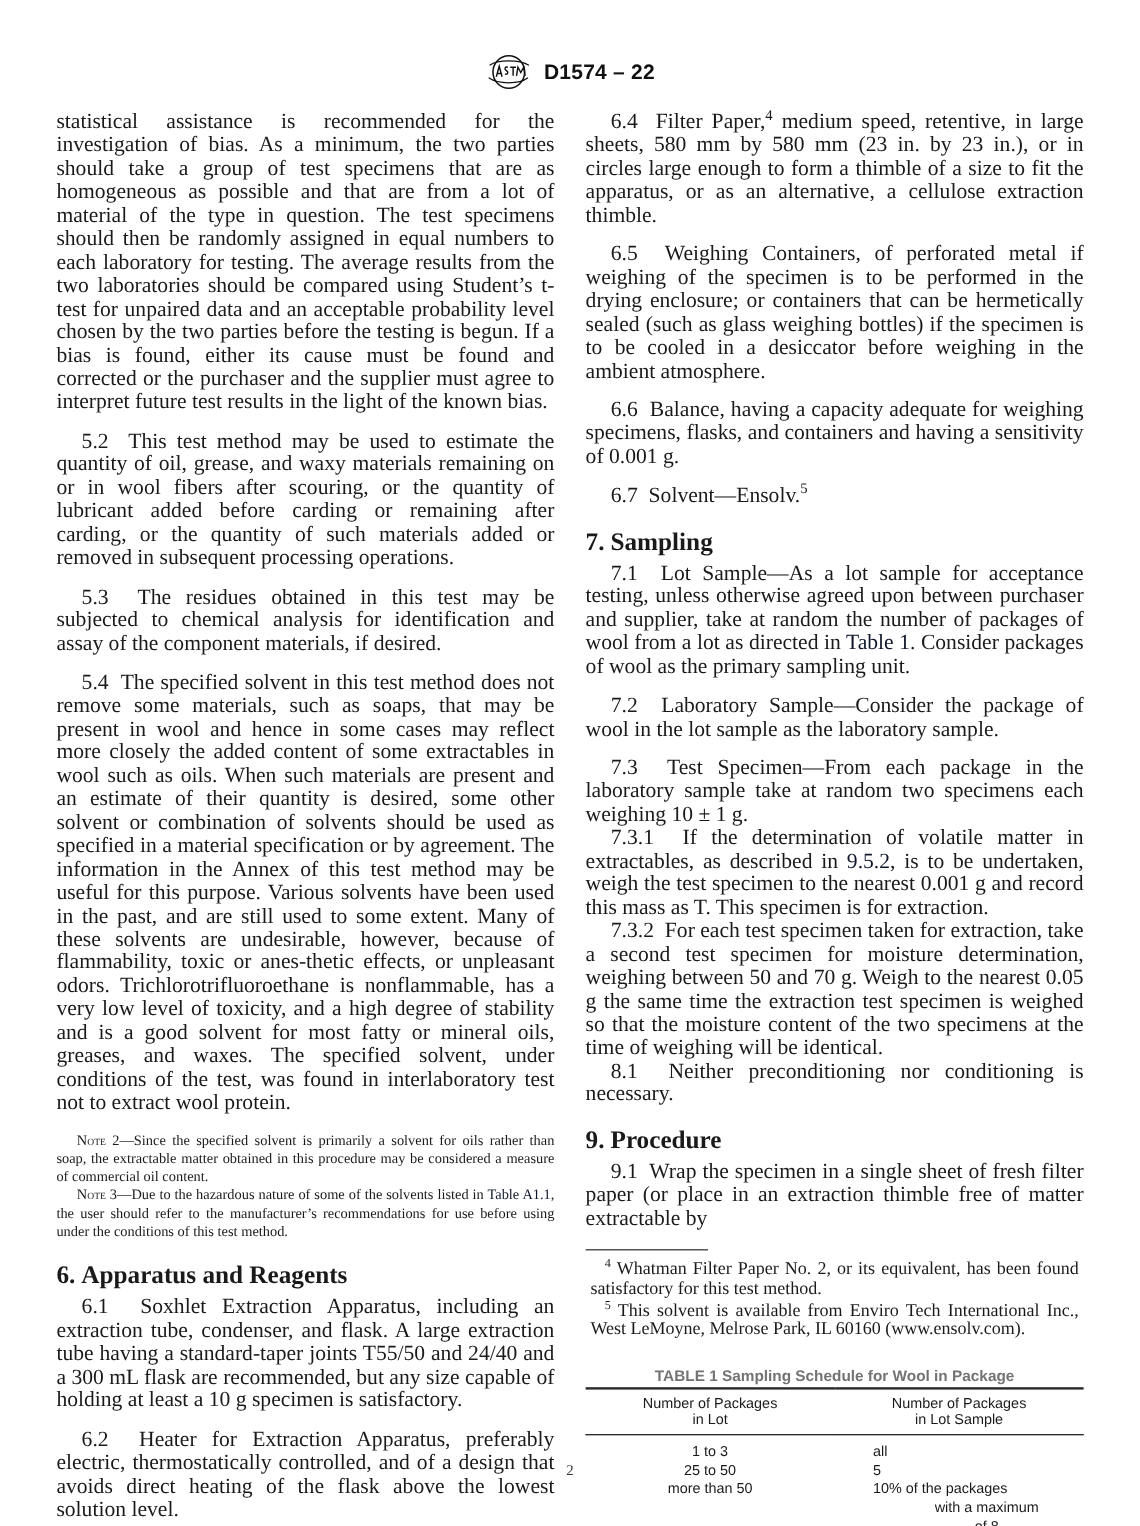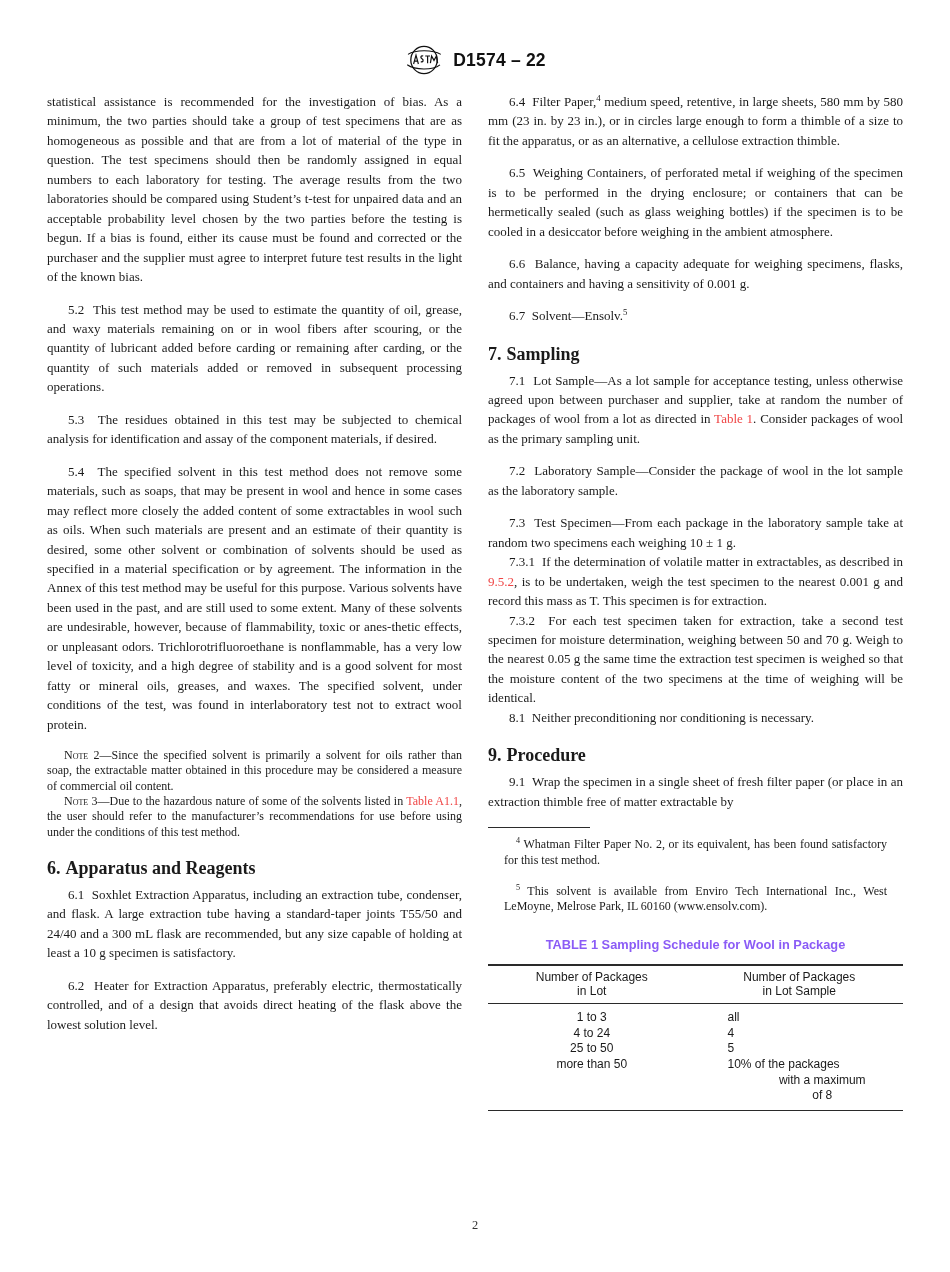--- a/index.html
+++ b/index.html
@@ -51,41 +51,41 @@
   .col {
     width: 415px;
     float: left;
   }
   .col-left { margin-right: 26px; }
   .clearfix::after { content: ""; display: block; clear: both; }
 
   
   p.body {
     margin: 0 0 0 0;
-    font-size: 13px;
+    font-size: 18px;
     line-height: 19.45px;
     text-align: justify;
     text-justify: inter-word;
     hyphens: manual;
   }
   p.body.indent { text-indent: 21px; }
   p.gap { margin-top: 13px; }
   p.tight { margin-top: 0px; }
 
   h3.section {
     margin: 19px 0 7px 0;
-    font-size: 18px;
+    font-size: 21px;
     font-weight: bold;
     line-height: 19px;
     text-align: left;
   }
   h3.section .num { margin-right: 5px; }
 
   .it { }
-  .lnk { color: #ef4444; }
+  .lnk { color: #0f172a; }
   sup {
     font-size: 0.68em;
     vertical-align: super;
     line-height: 0;
   }
   .smallcaps {
     font-variant: small-caps;
   }
 
   
@@ -99,40 +99,40 @@
   p.note.first { margin-top: 14px; }
 
   
   .footnote-rule {
     margin-top: 16px;
     width: 102px;
     height: 1px;
     background: #2b2b2b;
   }
   p.footnote {
-    margin: 16px;
-    font-size: 12px;
+    margin: 4px;
+    font-size: 15px;
     line-height: 15.4px;
     text-align: justify;
     text-indent: 12px;
   }
   p.footnote.first { margin-top: 9px; }
 
   
   .table-block {
     margin-top: 22px;
     width: 415px;
     font-family: "Liberation Sans", "DejaVu Sans", sans-serif;
   }
   .table-title {
     font-size: 12.8px;
     font-weight: bold;
     text-align: center;
-    margin-bottom: 12px;
-    color: #8b5cf6;
+    margin-bottom: 2px;
+    color: #737373;
   }
   table.data {
     width: 100%;
     border-collapse: collapse;
     font-size: 12px;
     color: #1a1a1a;
   }
   table.data thead th {
     font-weight: normal;
     padding: 4px 0 5px 0;
@@ -263,24 +263,20 @@
                 <span>in Lot Sample</span>
               </th>
             </tr>
           </thead>
           <tbody>
             <tr>
               <td class="c1">1 to 3</td>
               <td class="c2">all</td>
             </tr>
             <tr>
-              <td class="c1">4 to 24</td>
-              <td class="c2">4</td>
-            </tr>
-            <tr>
               <td class="c1">25 to 50</td>
               <td class="c2">5</td>
             </tr>
             <tr>
               <td class="c1">more than 50</td>
               <td class="c2">
                 <span>10% of the packages</span>
                 <span class="ind1">with a maximum</span>
                 <span class="ind1">of 8</span>
               </td>

